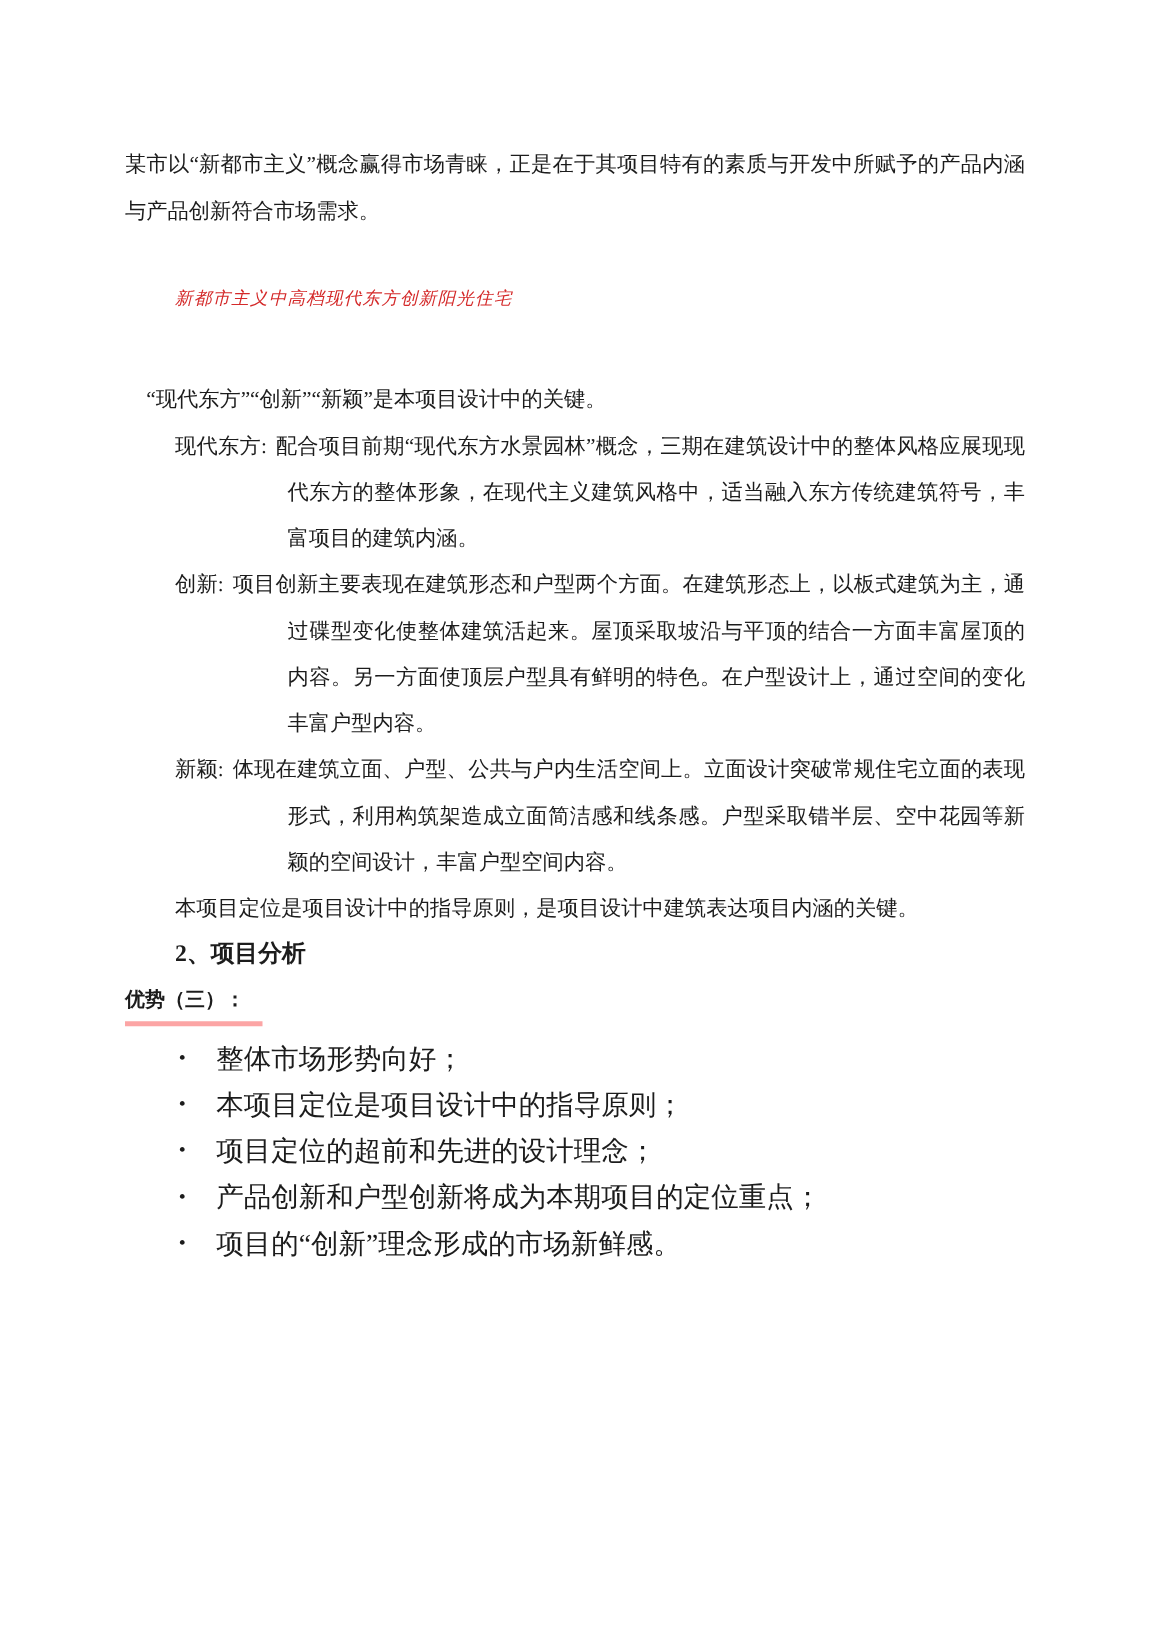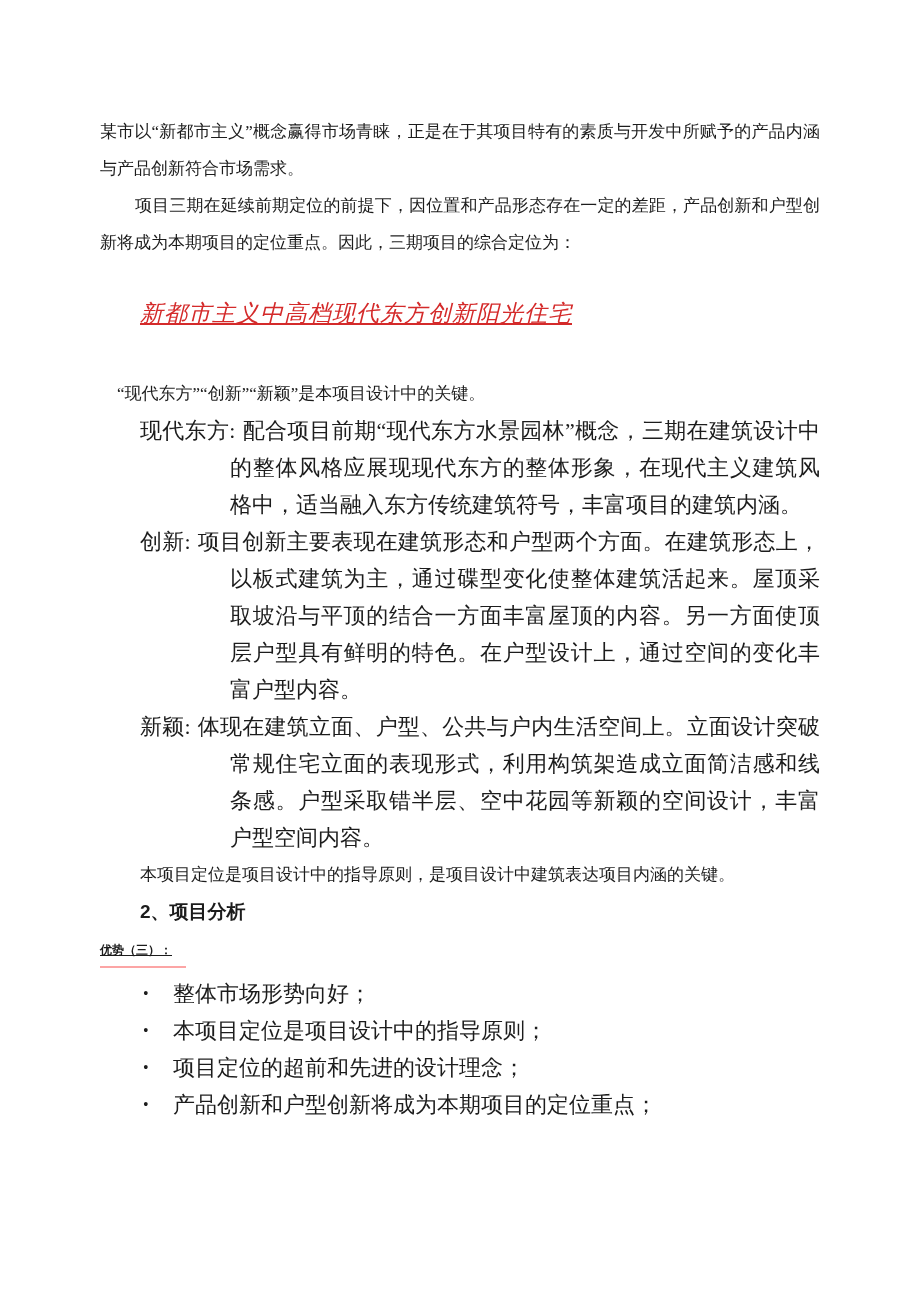--- a/index.html
+++ b/index.html
@@ -22,63 +22,61 @@
   }
   .body-text {
     margin: 0;
     font-size: 17px;
     line-height: 37px;
     text-align: justify;
   }
   .indent2 { text-indent: 35px; }
   .positioning-title {
     margin: 33px 0 0 40px;
-    font-size: 23px;
+    font-size: 14px;
     line-height: 40px;
     font-weight: normal;
     font-style: italic;
     letter-spacing: 1px;
     color: #d42a2a;
-    text-decoration: underline;
   }
   .key-line {
     margin-top: 41px;
     text-indent: 17px;
   }
   .aspect {
     margin: 0;
-    font-size: 22px;
+    font-size: 17px;
     line-height: 37px;
     text-align: justify;
     padding-left: 130px;
     text-indent: -90px;
   }
   .aspect-label { padding-right: 7px; }
   .closing { text-indent: 40px; }
   .section-heading, .sub-heading {
     margin: 0 0 0 40px;
-    font-family: Liberation Sans, sans-serif;
+    font-family: Liberation Serif, serif;
     font-weight: bold;
     font-size: 19px;
     line-height: 37px;
   }
   .strengths-heading-wrap {
     margin: 0 0 7px 0;
     line-height: 37px;
   }
   .strengths-heading {
     display: inline-block;
     font-family: "Liberation Sans", "DejaVu Sans", sans-serif;
     font-weight: bold;
-    font-size: 12px;
+    font-size: 16px;
     line-height: 30px;
     padding-right: 14px;
     padding-bottom: 1px;
-    border-bottom: 2px solid #fca5a5;
-    text-decoration: underline;
+    border-bottom: 4px solid #fca5a5;
   }
   ul.bullet-list {
     list-style: none;
     margin: 0;
     padding: 0 0 0 43px;
   }
   ul.bullet-list li {
     position: relative;
     font-size: 22px;
     line-height: 37px;
@@ -94,21 +92,20 @@
   }
   ul.weaknesses { margin-top: 39px; }
 </style>
 </head>
 <body>
 
 <div class="page">
 
   <p class="body-text">某市以“新都市主义”概念赢得市场青睐，正是在于其项目特有的素质与开发中所赋予的产品内涵与产品创新符合市场需求。</p>
 
-  <p class="body-text indent2">项目三期在延续前期定位的前提下，因位置和产品形态存在一定的差距，产品创新和户型创新将成为本期项目的定位重点。因此，三期项目的综合定位为：</p>
 
   <h1 class="positioning-title" style="color: rgb(212, 42, 42);">新都市主义中高档现代东方创新阳光住宅</h1>
 
   <p class="body-text key-line">“现代东方”“创新”“新颖”是本项目设计中的关键。</p>
 
   <div class="aspect">
     <span class="aspect-label">现代东方:</span><span class="aspect-text">配合项目前期“现代东方水景园林”概念，三期在建筑设计中的整体风格应展现现代东方的整体形象，在现代主义建筑风格中，适当融入东方传统建筑符号，丰富项目的建筑内涵。</span>
   </div>
 
   <div class="aspect">
@@ -126,18 +123,19 @@
 
   <div class="strengths-heading-wrap">
     <span class="strengths-heading">优势（三）：</span>
   </div>
 
   <ul class="bullet-list">
     <li>整体市场形势向好；</li>
     <li>本项目定位是项目设计中的指导原则；</li>
     <li>项目定位的超前和先进的设计理念；</li>
     <li>产品创新和户型创新将成为本期项目的定位重点；</li>
+    <li>项目的“创新”理念形成的市场新鲜感。</li>
   </ul>
 
   <ul class="bullet-list weaknesses">
   </ul>
 
 </div>
 
 </body></html>

